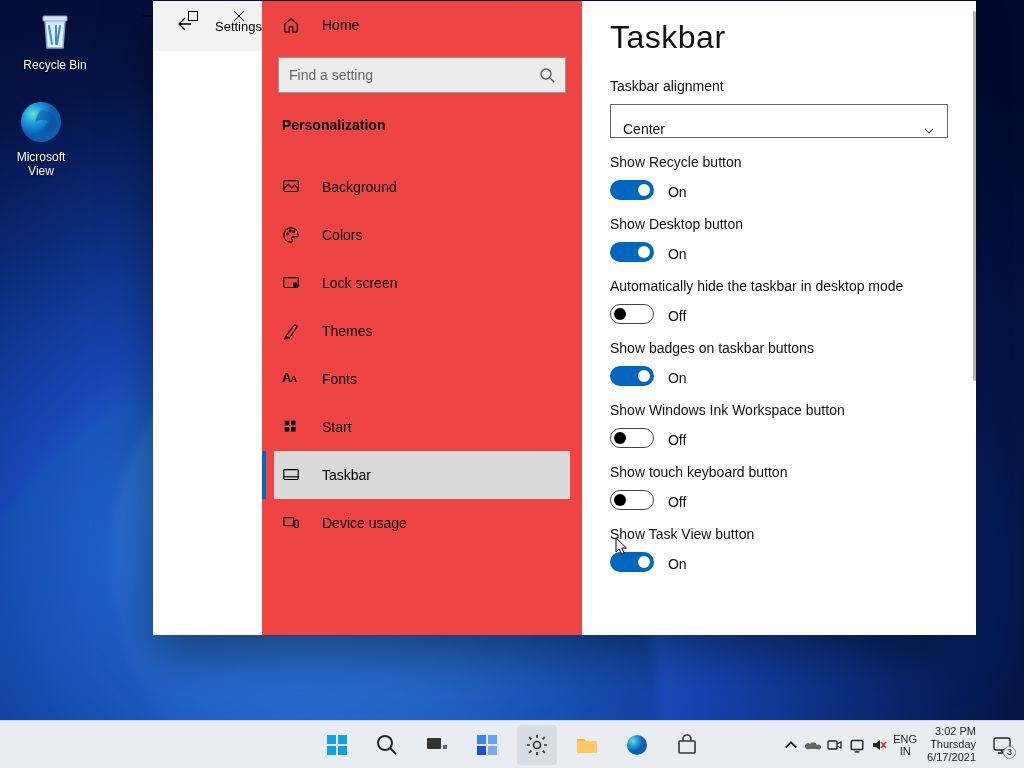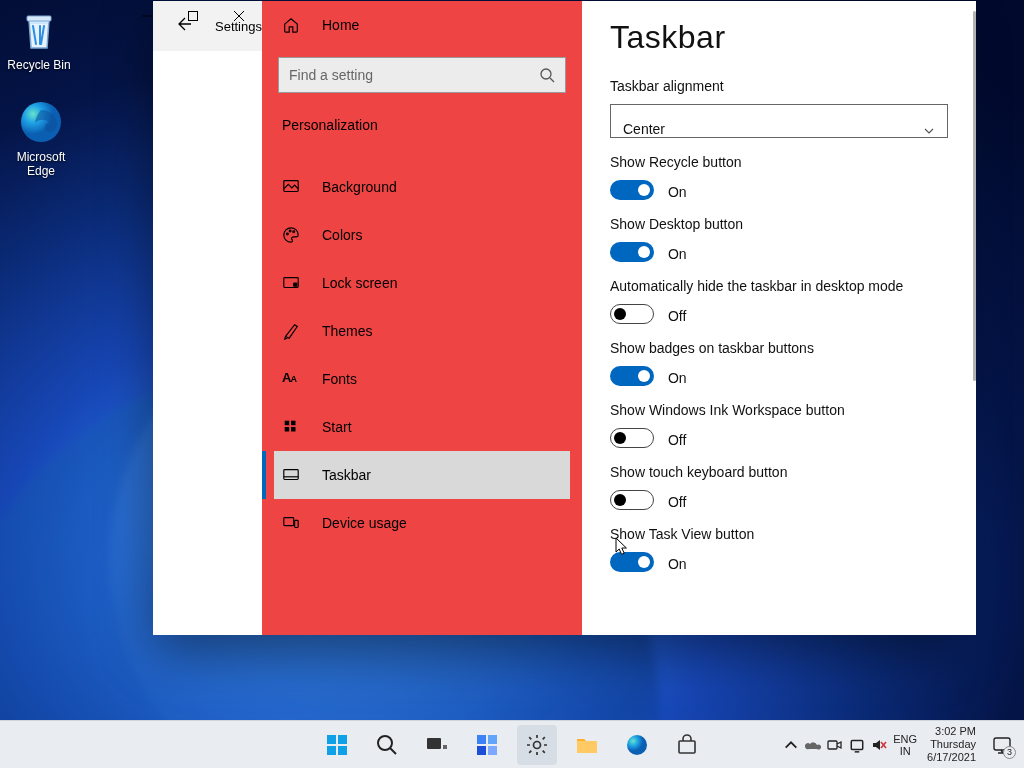--- a/index.html
+++ b/index.html
@@ -51,21 +51,21 @@
 .sidebar { width: 320px; background: #ef4444; padding: 0 12px 0 12px; display: flex; flex-direction: column; }
 .nav-home { height: 48px; display: flex; align-items: center; gap: 22px; padding-left: 8px; color: #000; font-size: 14px; }
 .nav-home svg { width: 18px; height: 18px; }
 .search {
   margin: 8px 4px 0; height: 36px; border: 1px solid #9a9a9a; background: #ececec;
   display: flex; align-items: center; padding: 0 10px; color: #666; font-size: 14px;
 }
 .search input { flex: 1; background: transparent; border: 0; outline: 0; font-size: 14px; color: #333; }
 .search input::placeholder { color: #666; }
 .search .sicon { width: 16px; height: 16px; color: #555; }
-.section-title { font-weight: 400; font-size: 14px; padding: 24px 4px 12px 8px; color: #000; }
+.section-title { font-weight: 700; font-size: 14px; padding: 24px 4px 12px 8px; color: #000; }
 .navlist { margin-top: 18px; display: flex; flex-direction: column; }
 .navitem {
   height: 48px; display: flex; align-items: center; gap: 22px;
   padding-left: 8px; color: #000; font-size: 14px; position: relative;
 }
 .navitem svg, .navitem .nicon { width: 18px; height: 18px; flex: 0 0 18px; }
 .navitem.active { background: #d9d9d9; }
 .navitem.active::before { content: ""; position: absolute; left: -12px; top: 0; bottom: 0; width: 4px; background: #0067c0; }
 
 
@@ -108,21 +108,21 @@
 .systray .lang { line-height: 12px; text-align: center; }
 .systray .clock { line-height: 13px; text-align: right; padding: 0 4px; }
 .systray .notif { width: 32px; height: 32px; display:flex; align-items:center; justify-content:center; position: relative; }
 .systray .notif .badge { position: absolute; right: 2px; bottom: 2px; width: 13px; height: 13px; border-radius: 50%; background: #e9edf2; border:1px solid #888; font-size: 9px; line-height: 11px; text-align: center; }
 </style>
 </head>
 <body>
 
 <div class="desktop"></div>
 
-<div class="di" style="left:1px; top:6px;">
+<div class="di" style="left:17px; top:6px;">
   <div class="glyph">
     <svg viewBox="0 0 48 48">
         <path fill="#e6f2ff" stroke="#7aa7d6" stroke-width="1.5" d="M14 14h20l-2 28H16z"></path>
         <path fill="#cfe6ff" d="M14 14h20l-1 4H15z"></path>
         <path fill="#2d8fe2" d="M18 20l3 18m4-18l0 18m4-18l-3 18" stroke="#2d8fe2" stroke-width="2" stroke-linecap="round"></path>
         <rect x="12" y="10" width="24" height="5" rx="1" fill="#d8e8f7" stroke="#7aa7d6"></rect>
       </svg>
   </div>
   <div>Recycle Bin</div>
 </div>
@@ -134,21 +134,21 @@
           <radialGradient id="eg" cx="30%" cy="30%">
             <stop offset="0%" stop-color="#67e3c9"></stop>
             <stop offset="45%" stop-color="#1fa2e6"></stop>
             <stop offset="100%" stop-color="#0b5fb3"></stop>
           </radialGradient>
         </defs>
         <circle cx="24" cy="24" r="20" fill="url(#eg)"></circle>
         <path fill="#0c4f98" d="M24 12c10 0 16 7 16 14 0 5-3 8-7 8-7 0-7-8-1-10-4-3-10-3-14 1 1-8 6-13 6-13z" opacity=".55"></path>
       </svg>
   </div>
-  <div>Microsoft Edge</div>
+  <div>Microsoft View</div>
 </div>
 
 <div class="win">
   <div class="titlebar" style="background:#f2f2f2;">
     <div class="tbl">
       <span class="back">
         <svg viewBox="0 0 16 16" fill="none" stroke="#000" stroke-width="1.3">
             <path d="M8 2 2 8l6 6M2 8h12"></path>
           </svg>
       </span>

